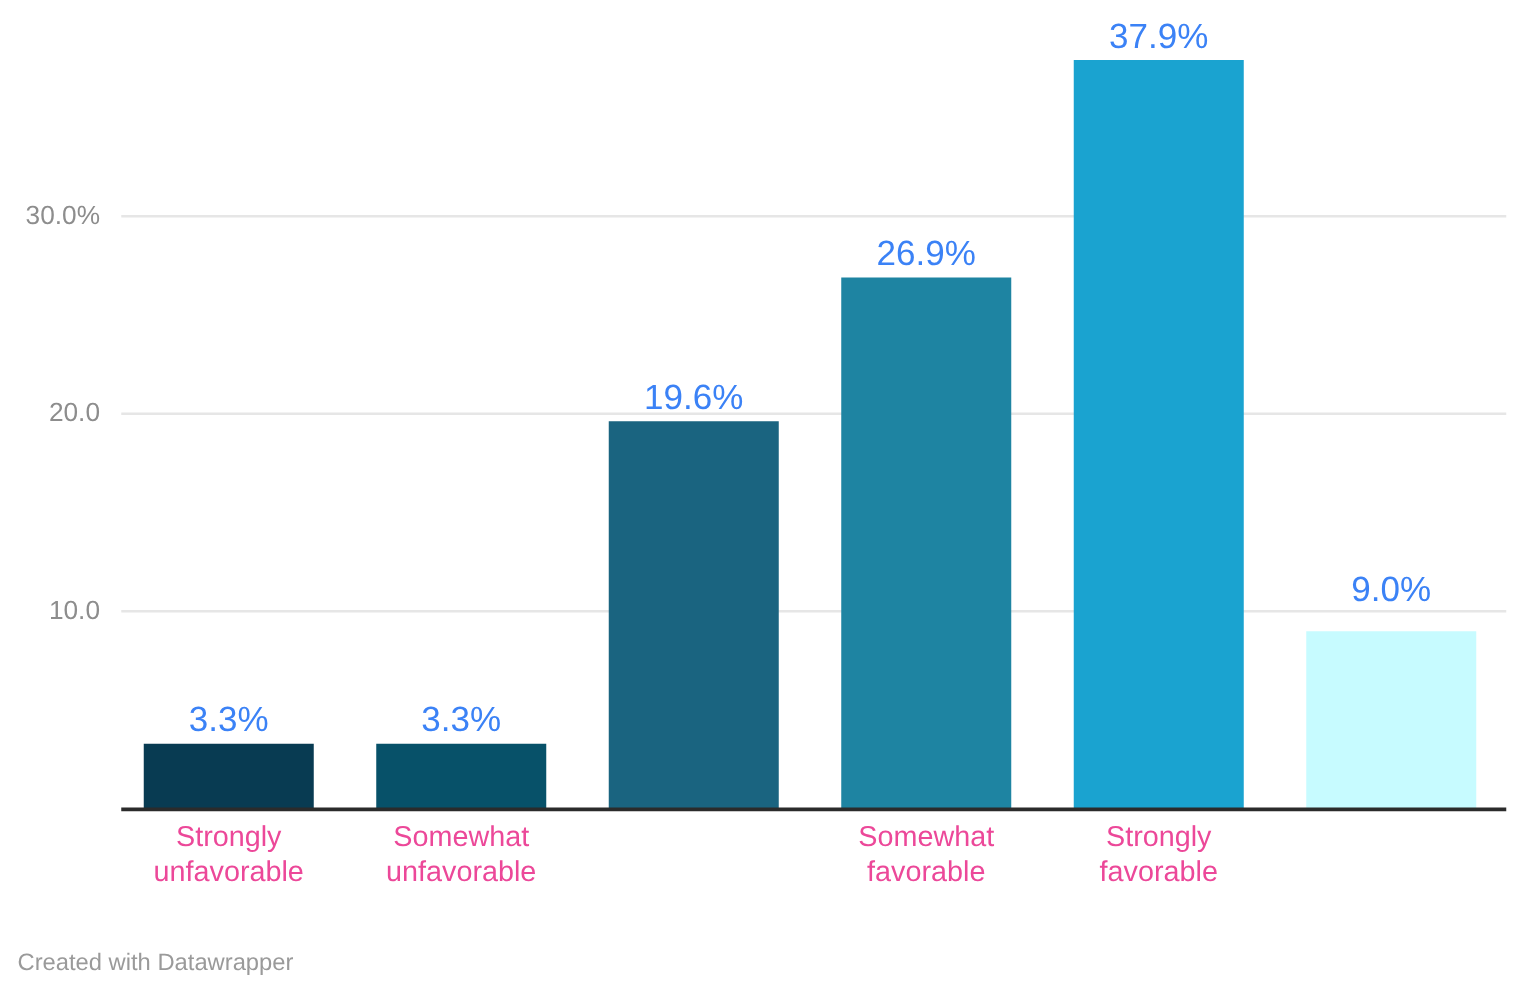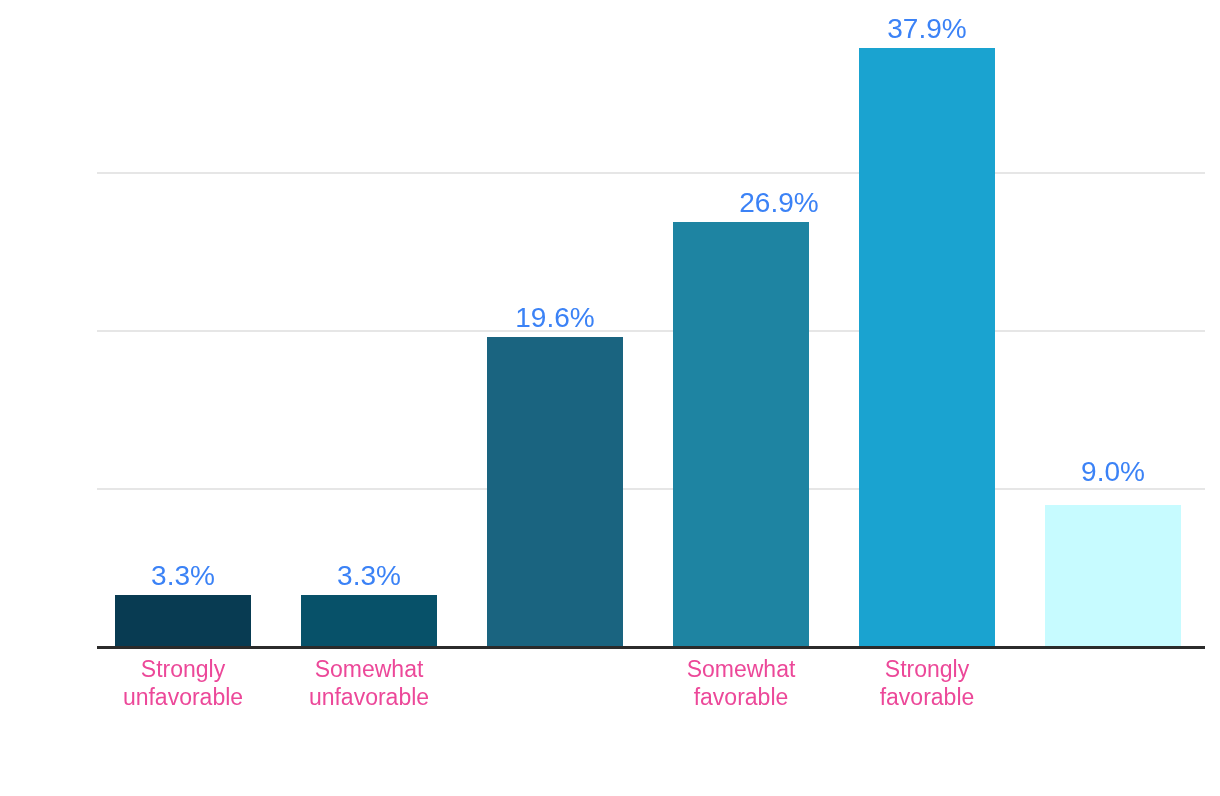--- a/index.html
+++ b/index.html
@@ -154,53 +154,59 @@
         <div class="bar-value" style="bottom:60px;">3.3%</div>
         <div class="bar" style="height:52px;background:#075169;"></div>
       </div>
 
       <div class="bar-group" style="left:390px;width:136px;">
         <div class="bar-value" style="bottom:318px;">19.6%</div>
         <div class="bar" style="height:310px;background:#1a6480;"></div>
       </div>
 
       <div class="bar-group" style="left:576px;width:136px;">
-        <div class="bar-value" style="bottom:433px;margin-left:38px;">26.9%</div>
+        <div class="bar-value" style="bottom:433px;">26.9%</div>
         <div class="bar" style="height:425px;background:#1e84a2;"></div>
       </div>
 
       <div class="bar-group" style="left:762px;width:136px;">
         <div class="bar-value" style="bottom:607px;">37.9%</div>
         <div class="bar" style="height:599px;background:#1aa3d0;"></div>
       </div>
 
       <div class="bar-group" style="left:948px;width:136px;">
         <div class="bar-value" style="bottom:164px;">9.0%</div>
         <div class="bar" style="height:142px;background:#c7fbff;"></div>
       </div>
 
     </div>
 
     <div class="axis-baseline"></div>
   </div>
 
+  <div class="ylabels">
+    <div class="ylabel" style="top:162px;">30.0%</div>
+    <div class="ylabel" style="top:320px;">20.0</div>
+    <div class="ylabel" style="top:478px;">10.0</div>
+  </div>
 
   <div class="xlabels">
     <div class="xlabel" style="left:6px;width:160px;">
       <div>Strongly</div>
       <div>unfavorable</div>
     </div>
     <div class="xlabel" style="left:192px;width:160px;">
       <div>Somewhat</div>
       <div>unfavorable</div>
     </div>
     <div class="xlabel" style="left:564px;width:160px;">
       <div>Somewhat</div>
       <div>favorable</div>
     </div>
     <div class="xlabel" style="left:750px;width:160px;">
       <div>Strongly</div>
       <div>favorable</div>
     </div>
   </div>
 
+  <div class="footer">Created with Datawrapper</div>
 
 </div>
 
 </body></html>

